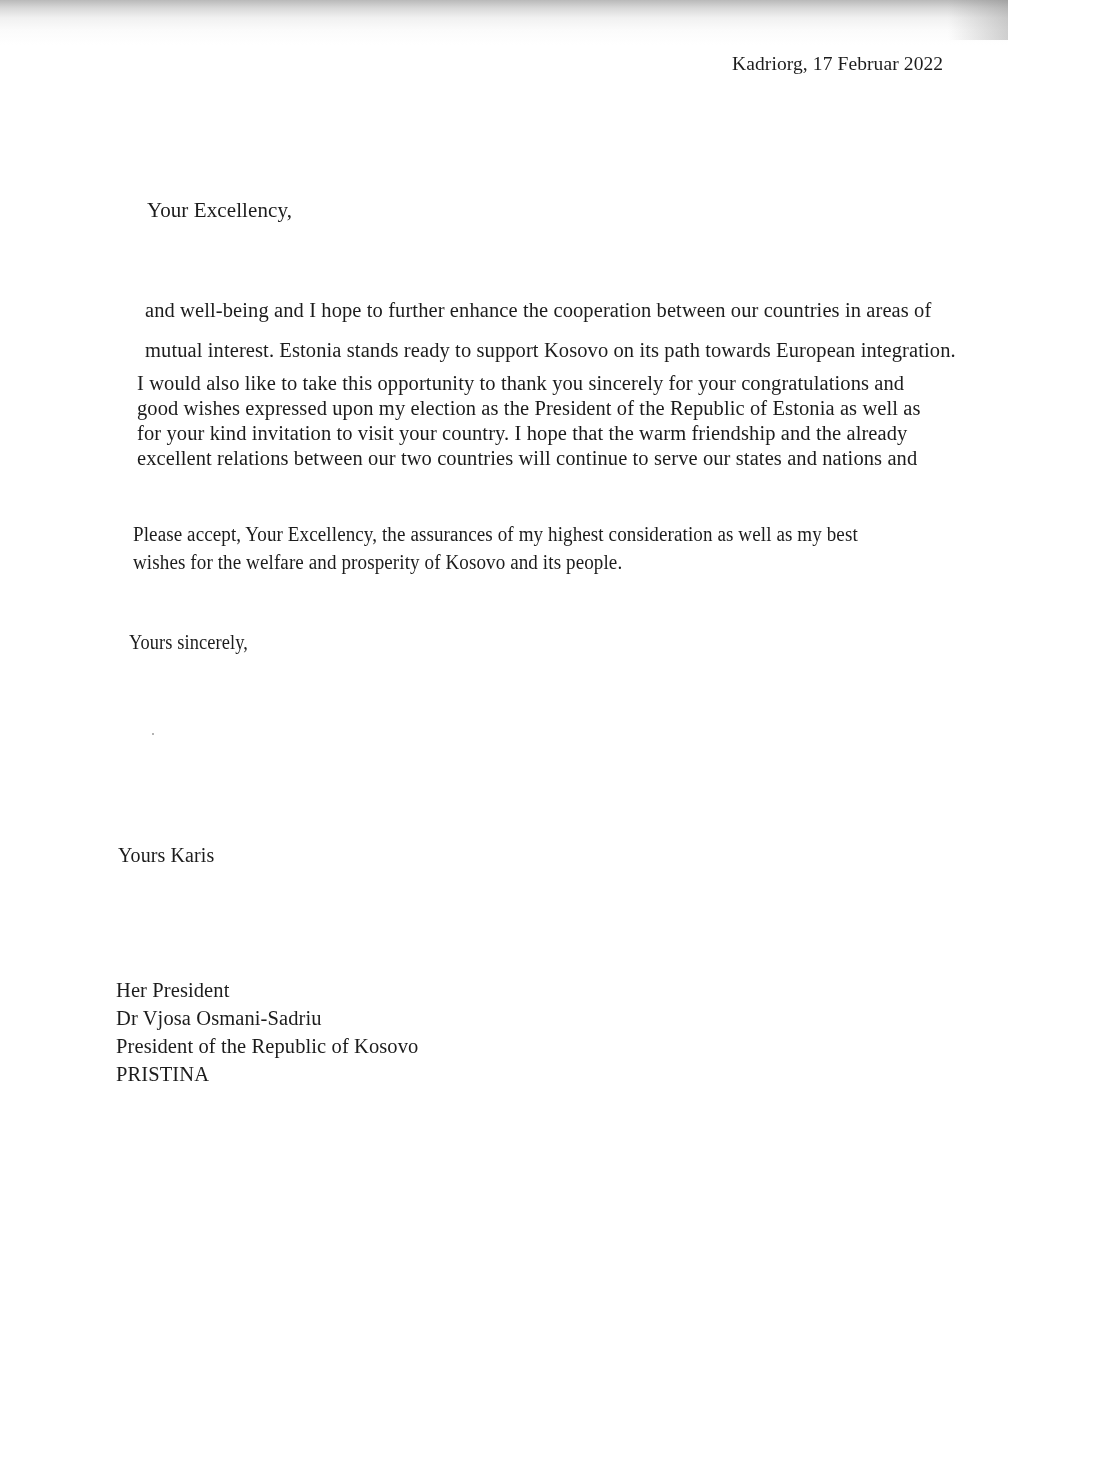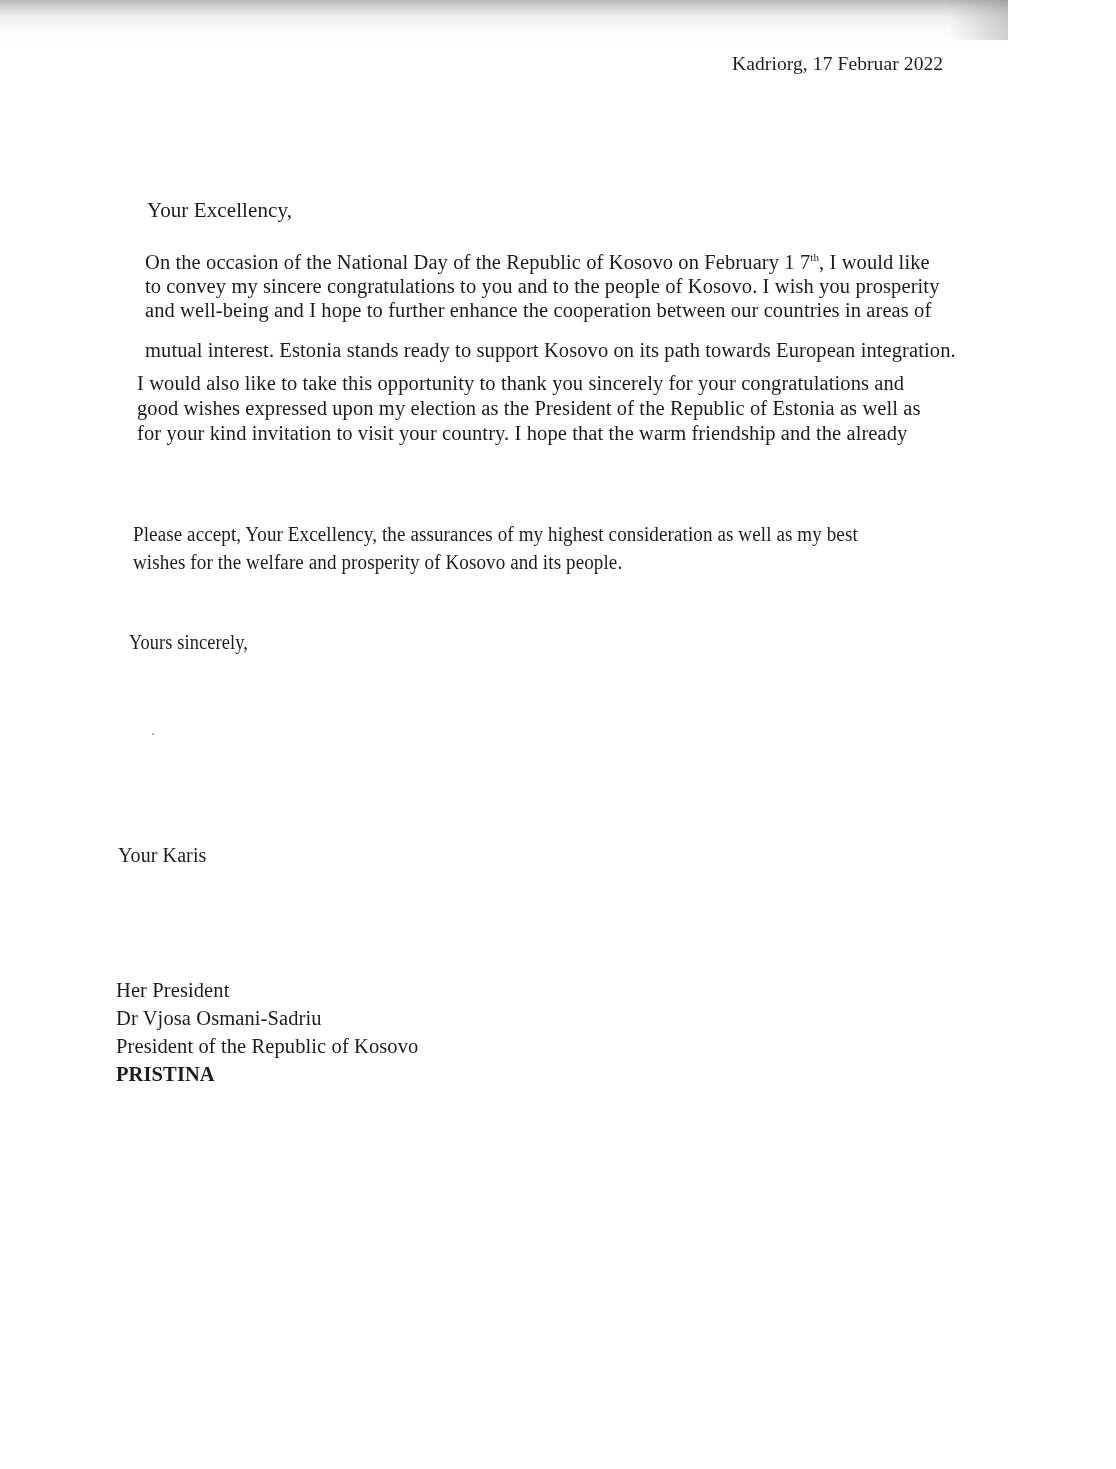--- a/index.html
+++ b/index.html
@@ -89,35 +89,34 @@
 </head>
 <body>
 
 <div class="page">
   <div class="shadow-right"></div>
 
   <div class="line date">Kadriorg, 17 Februar 2022</div>
 
   <div class="line salutation">Your Excellency,</div>
 
-  <div class="line p1" style="top:250px;"><span>On the occasion of the National Day of the Republic of Kosovo on February 1 7</span><sup>th</sup><span>, I would like</span></div>
-  <div class="line p1" style="top:274px;">to convey my sincere congratulations to you and to the people of Kosovo. I wish you prosperity</div>
   <div class="line p1" style="top:298px;">and well-being and I hope to further enhance the cooperation between our countries in areas of</div>
   <div class="line p1" style="top:322px;margin-top:16px;">mutual interest. Estonia stands ready to support Kosovo on its path towards European integration.</div>
 
   <div class="line p2" style="top:396px;">good wishes expressed upon my election as the President of the Republic of Estonia as well as</div>
   <div class="line p2" style="top:371px;">I would also like to take this opportunity to thank you sincerely for your congratulations and</div>
   <div class="line p2" style="top:421px;">for your kind invitation to visit your country. I hope that the warm friendship and the already</div>
+  <div class="line p2" style="top:446px;">excellent relations between our two countries will continue to serve our states and nations and</div>
 
   <div class="line p3" style="top:522px;">Please accept, Your Excellency, the assurances of my highest consideration as well as my best</div>
   <div class="line p3" style="top:550px;">wishes for the welfare and prosperity of Kosovo and its people.</div>
 
   <div class="line closing">Yours sincerely,</div>
 
   <div class="speck"></div>
 
-  <div class="line signature">Your Karis</div>
+  <div class="line signature">Yours Karis</div>
 
   <div class="line addr" style="top:978px;">Her President</div>
   <div class="line addr" style="top:1006px;">Dr Vjosa Osmani-Sadriu</div>
   <div class="line addr" style="top:1034px;">President of the Republic of Kosovo</div>
-  <div class="line addr" style="top:1062px;font-weight:bold;">PRISTINA</div>
+  <div class="line addr" style="top:1062px;">PRISTINA</div>
 </div>
 
 </body></html>

